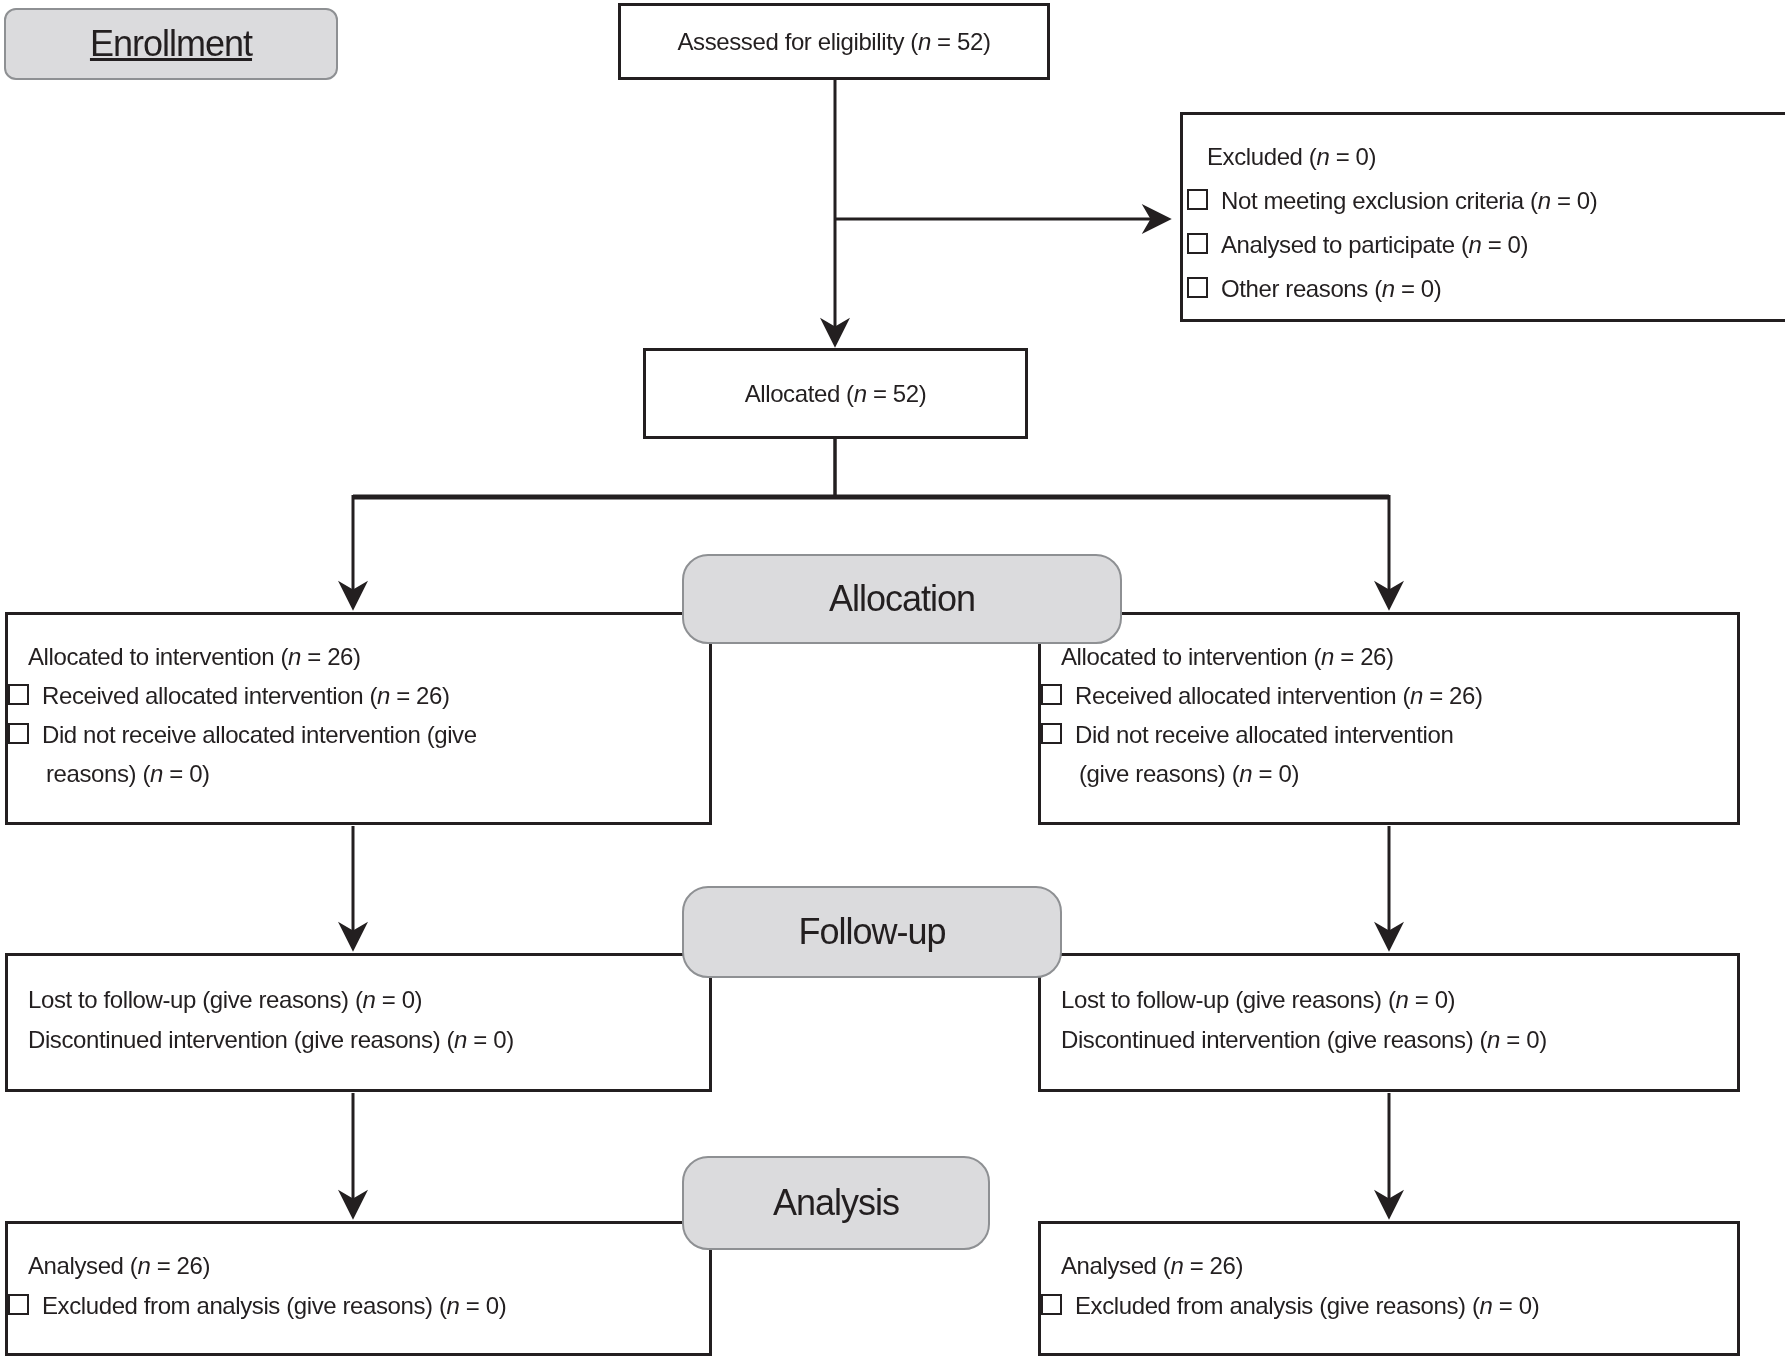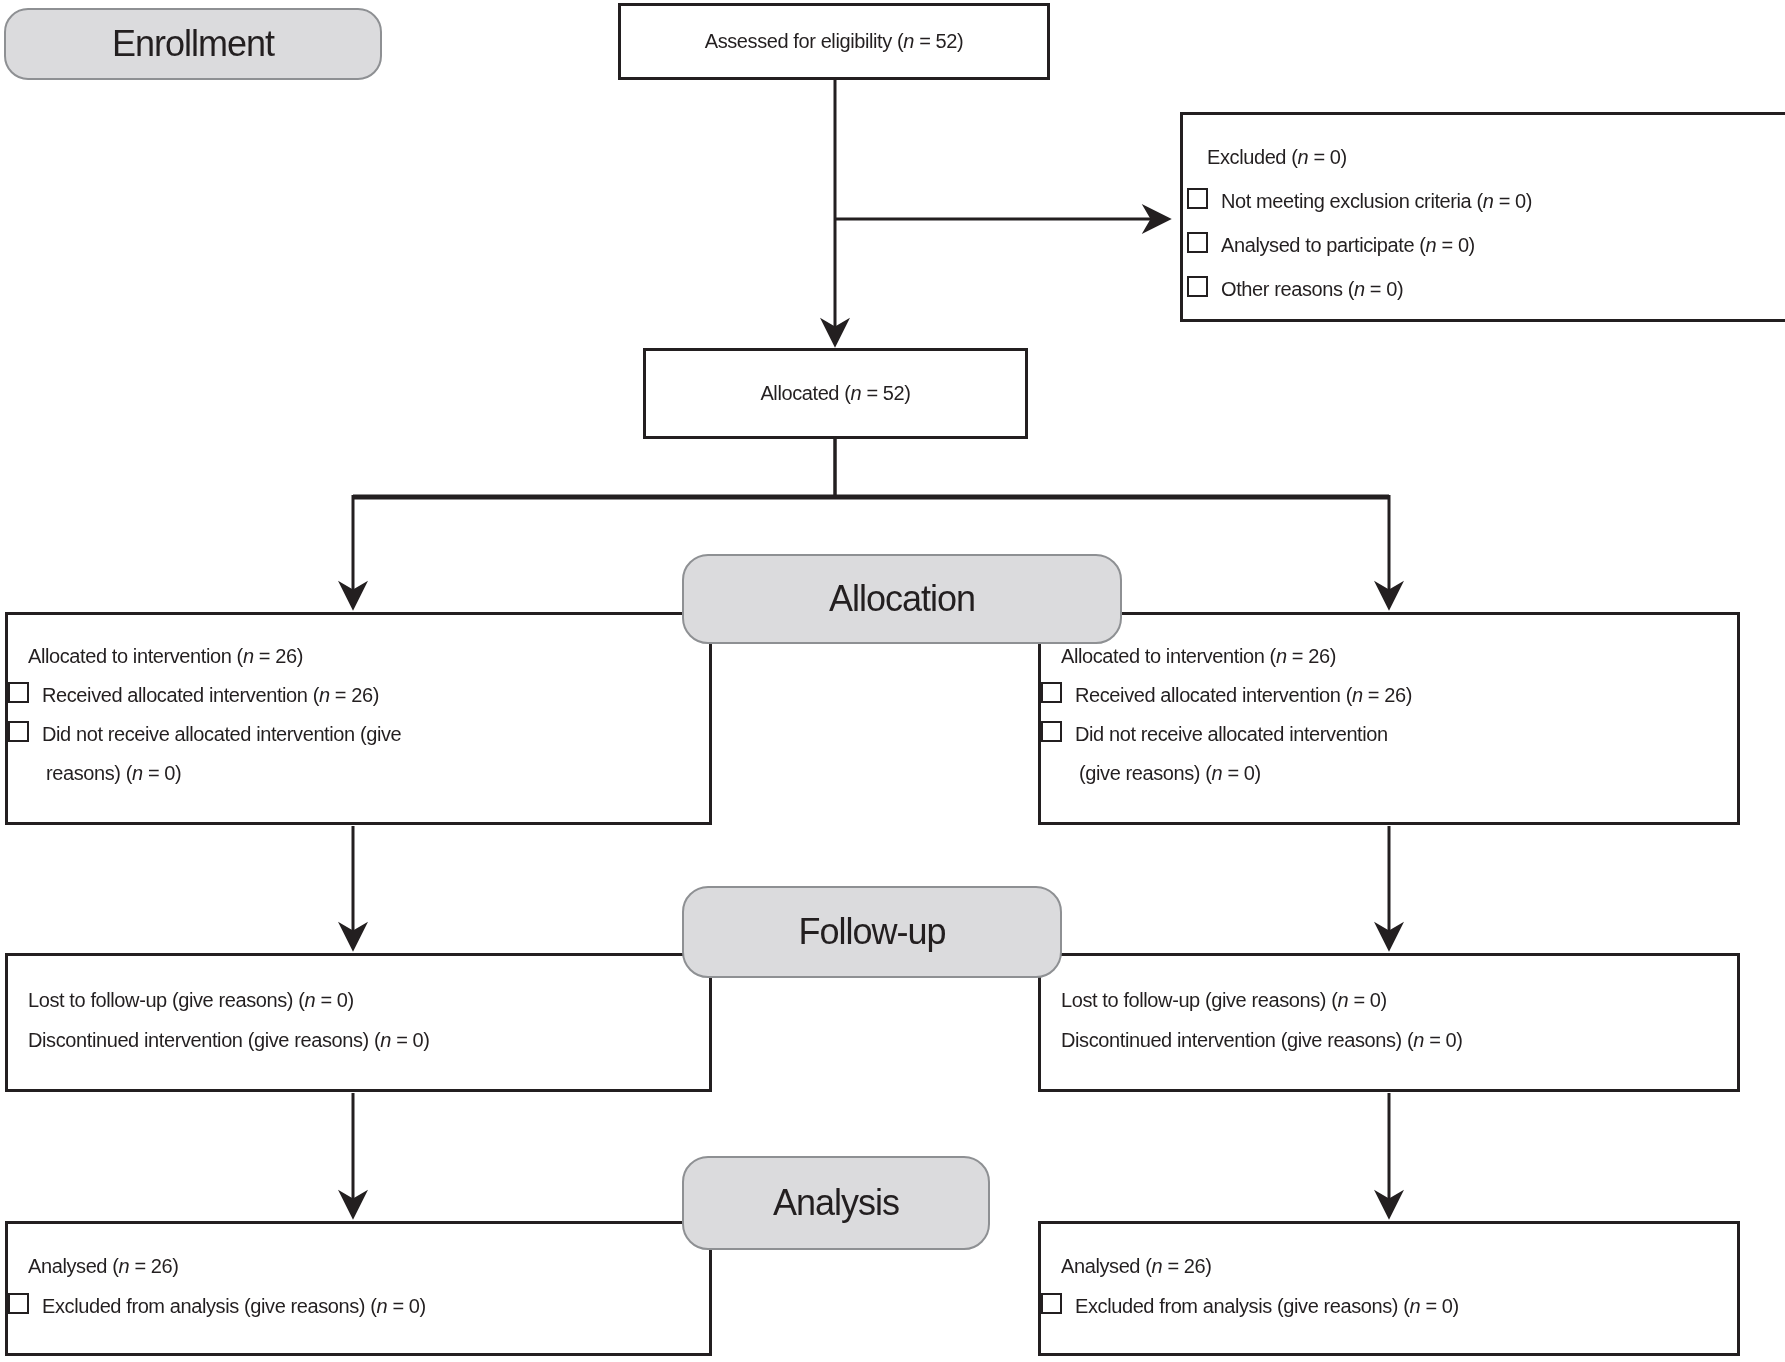--- a/index.html
+++ b/index.html
@@ -3,21 +3,21 @@
 <meta charset="utf-8">
 <style>
   html,body{margin:0;padding:0;background:#ffffff;}
   .canvas{
     position:relative;width:1785px;height:1362px;background:#ffffff;
     font-family:"Liberation Sans",sans-serif;color:#231f20;overflow:hidden;
   }
   svg.connectors{position:absolute;left:0;top:0;z-index:0;}
   .box{
     position:absolute;background:#ffffff;border:3px solid #231f20;
-    box-sizing:border-box;z-index:1;font-size:20px;letter-spacing:-0.4px;
+    box-sizing:border-box;z-index:1;font-size:24px;letter-spacing:-0.4px;
   }
   .box.center{display:flex;align-items:center;justify-content:center;text-align:center;}
   .box .pad{padding:18px 18px 0 20px;}
   .line{line-height:39px;}
   .excl .line{line-height:44px;}
   .fu .line{line-height:40px;}
   .cbline{padding-left:18px;text-indent:-38px;}
   .cb{
     display:inline-block;width:21px;height:21px;border:2.5px solid #231f20;
     box-sizing:border-box;margin-right:13px;vertical-align:-1px;background:#ffffff;
@@ -45,21 +45,21 @@
     <path d="M835 439 V496" stroke="#231f20" stroke-width="3.5" fill="none"></path>
     <path d="M353 497 H1389" stroke="#231f20" stroke-width="5" fill="none"></path>
     <path d="M353 495 V607" stroke="#231f20" stroke-width="3" fill="none" marker-end="url(#arrow)"></path>
     <path d="M1389 495 V607" stroke="#231f20" stroke-width="3" fill="none" marker-end="url(#arrow)"></path>
     <path d="M353 826 V948" stroke="#231f20" stroke-width="3" fill="none" marker-end="url(#arrow)"></path>
     <path d="M1389 826 V948" stroke="#231f20" stroke-width="3" fill="none" marker-end="url(#arrow)"></path>
     <path d="M353 1093 V1216" stroke="#231f20" stroke-width="3" fill="none" marker-end="url(#arrow)"></path>
     <path d="M1389 1093 V1216" stroke="#231f20" stroke-width="3" fill="none" marker-end="url(#arrow)"></path>
   </svg>
 
-  <div class="pill" style="left:4px;top:8px;width:378px;height:72px;border-radius:24px;">
+  <div class="pill" style="left:4px;top:8px;width:334px;height:72px;border-radius:12px;text-decoration:underline;">
     <span>Enrollment</span>
   </div>
   <div class="pill" style="left:682px;top:554px;width:440px;height:90px;">
     <span>Allocation</span>
   </div>
   <div class="pill" style="left:682px;top:886px;width:380px;height:92px;">
     <span>Follow-up</span>
   </div>
   <div class="pill" style="left:682px;top:1156px;width:308px;height:94px;">
     <span>Analysis</span>

